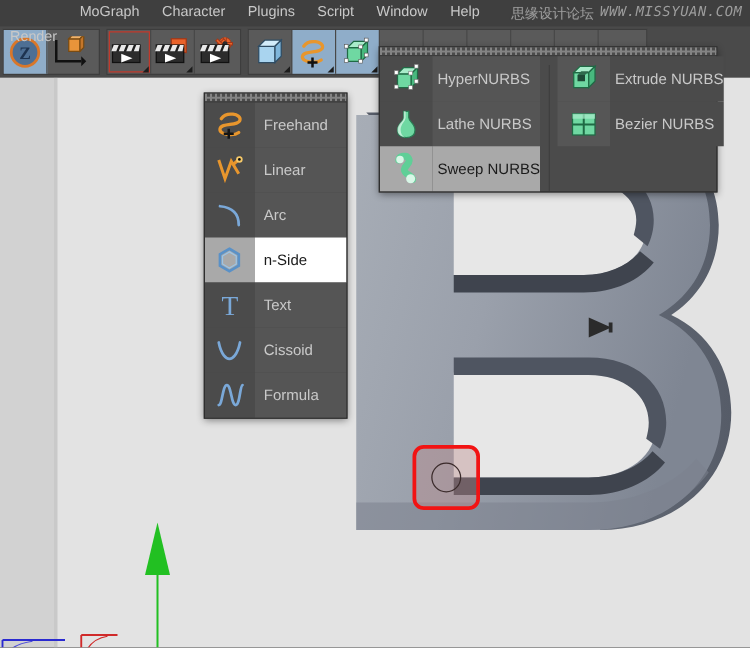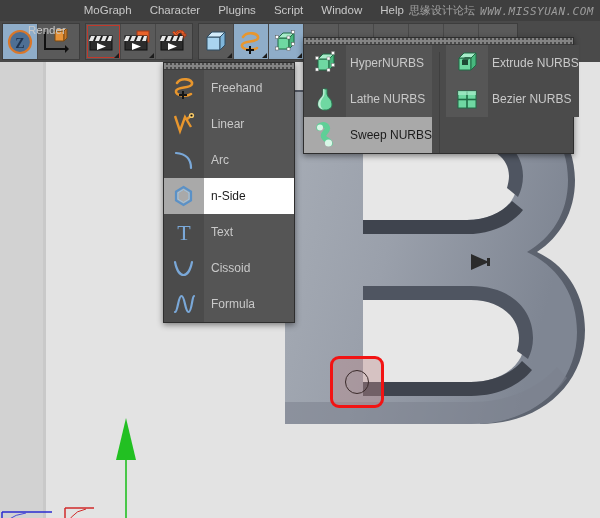--- a/index.html
+++ b/index.html
@@ -24,25 +24,25 @@
     z-index: 30;
   }
   .menubar .mitem {
     color: #c8c8c8;
     font-size: 11.5px;
     padding: 0 9px;
     line-height: 21px;
     white-space: nowrap;
     cursor: default;
   }
-  .menubar .mitem:first-child { padding-left: 28px; margin-top: 40px; }
+  .menubar .mitem:first-child { padding-left: 8px; margin-top: 40px; }
 
   .watermark {
     position: absolute; right: 6px; top: 3px;
-    display: flex; align-items: flex-end; gap: 5px;
+    display: flex; align-items: flex-start; gap: 5px;
     z-index: 31;
     pointer-events: none;
   }
   .wm-cn {
     font-family: "DejaVu Sans", sans-serif;
     font-size: 11px; color: #9d9d9d;
     letter-spacing: 0px;
     text-shadow: 0 0 1px #555;
   }
   .wm-url {
@@ -139,21 +139,21 @@
   .popup {
     position: absolute;
     background: #4b4b4b;
     border: 1px solid #2e2e2e;
     box-shadow: 0 2px 6px rgba(0,0,0,.45);
     z-index: 40;
   }
   .popup .drag-dots { border-bottom: 1px solid #3a3a3a; }
 
   
-  #spline-menu { left: 163px; top: 62px; width: 132px; }
+  #spline-menu { left: 163px; top: 74px; width: 115px; }
   #spline-menu .row {
     display: flex; align-items: center;
     height: 36px;
     cursor: default;
   }
   #spline-menu .row .ic {
     width: 40px; height: 36px;
     display: flex; align-items: center; justify-content: center;
     flex: 0 0 40px;
     background: #4b4b4b;

